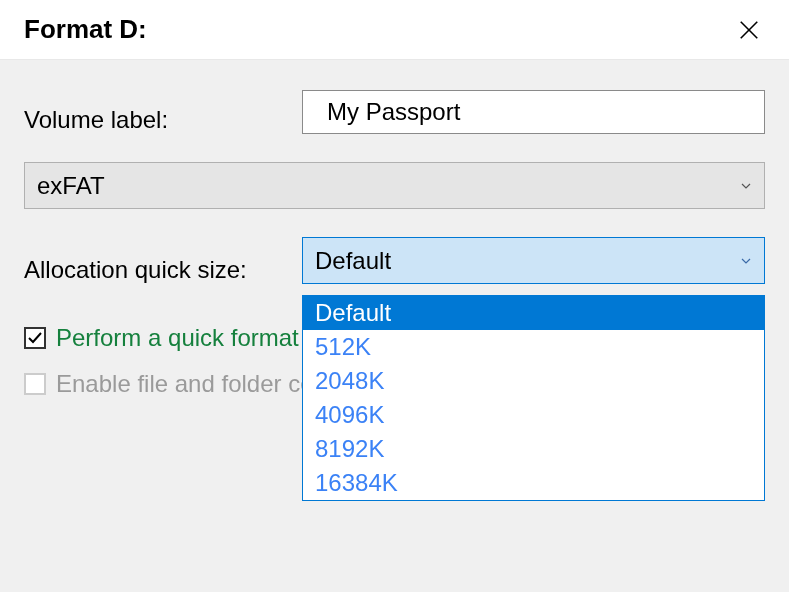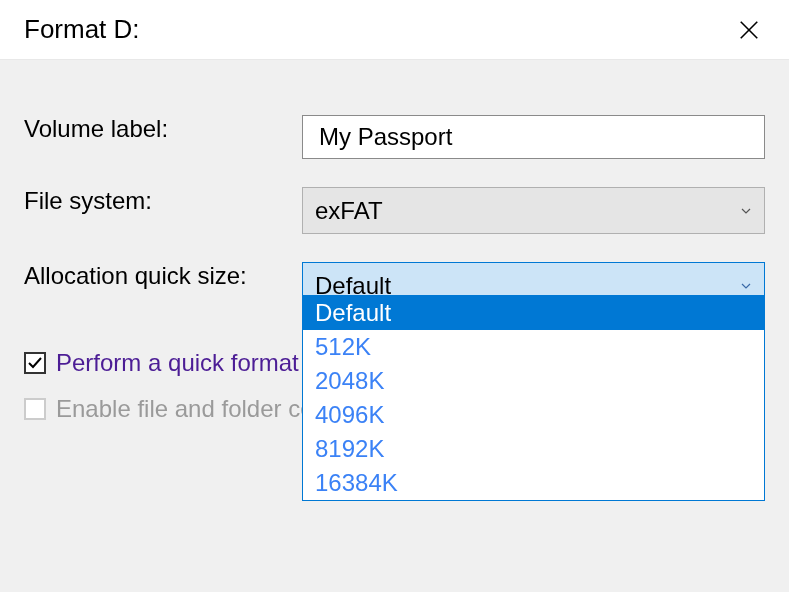--- a/index.html
+++ b/index.html
@@ -20,58 +20,57 @@
       height: 60px;
       display: flex;
       align-items: center;
       justify-content: space-between;
       padding: 0 20px 0 24px;
       border-bottom: 1px solid #e8e8e8;
     }
     .title {
       font-size: 26px;
       color: #000000;
-      font-weight: 400;
+      font-weight: 700;
     }
     .close-btn {
       width: 40px;
       height: 40px;
       display: flex;
       align-items: center;
       justify-content: center;
       cursor: pointer;
     }
     .close-btn svg {
       width: 22px;
       height: 22px;
     }
     .content {
       padding: 30px 24px 0 24px;
     }
     .row {
       display: flex;
-      align-items: flex-start;
+      align-items: flex-end;
       margin-bottom: 28px;
-      margin-top: 25px;
     }
     .label-col {
       width: 278px;
       font-size: 24px;
       color: #000000;
     }
     .field-col {
       flex: 1;
     }
     .text-input {
       width: 100%;
       height: 44px;
       border: 1px solid #8a8a8a;
       background: #ffffff;
       font-size: 24px;
-      padding: 0 16px;
+      padding: 0 24px;
       color: #000;
     }
     .select-box {
       width: 100%;
       height: 47px;
       border: 1px solid #b0b0b0;
       background: #e5e5e5;
       font-size: 24px;
       padding: 12px 12px;
       color: #000;
@@ -108,21 +107,21 @@
     .checkbox.disabled {
       border-color: #cccccc;
       cursor: default;
     }
     .checkbox svg {
       width: 16px;
       height: 16px;
     }
     .checkbox-label {
       font-size: 24px;
-      color: #4c1d95;
+      color: #15803d;
     }
     .checkbox-label.disabled {
       color: #9a9a9a;
     }
     .dropdown-list {
       position: absolute;
       left: 302px;
       top: 295px;
       width: 463px;
       background: #ffffff;
@@ -159,21 +158,20 @@
 <div class="content">
 
   <div class="row">
     <div class="label-col">Volume label:</div>
     <div class="field-col">
       <input class="text-input" type="text" value="My Passport" style="">
     </div>
   </div>
 
   <div class="row">
-    <div class="label-col">File system:</div>
     <div class="field-col">
       <div class="select-box">
         <span>exFAT</span>
         <svg class="chevron" viewBox="0 0 12 12">
           <polyline points="2,4 6,8 10,4" fill="none" stroke="#555" stroke-width="1.2"></polyline>
         </svg>
       </div>
     </div>
   </div>
 

